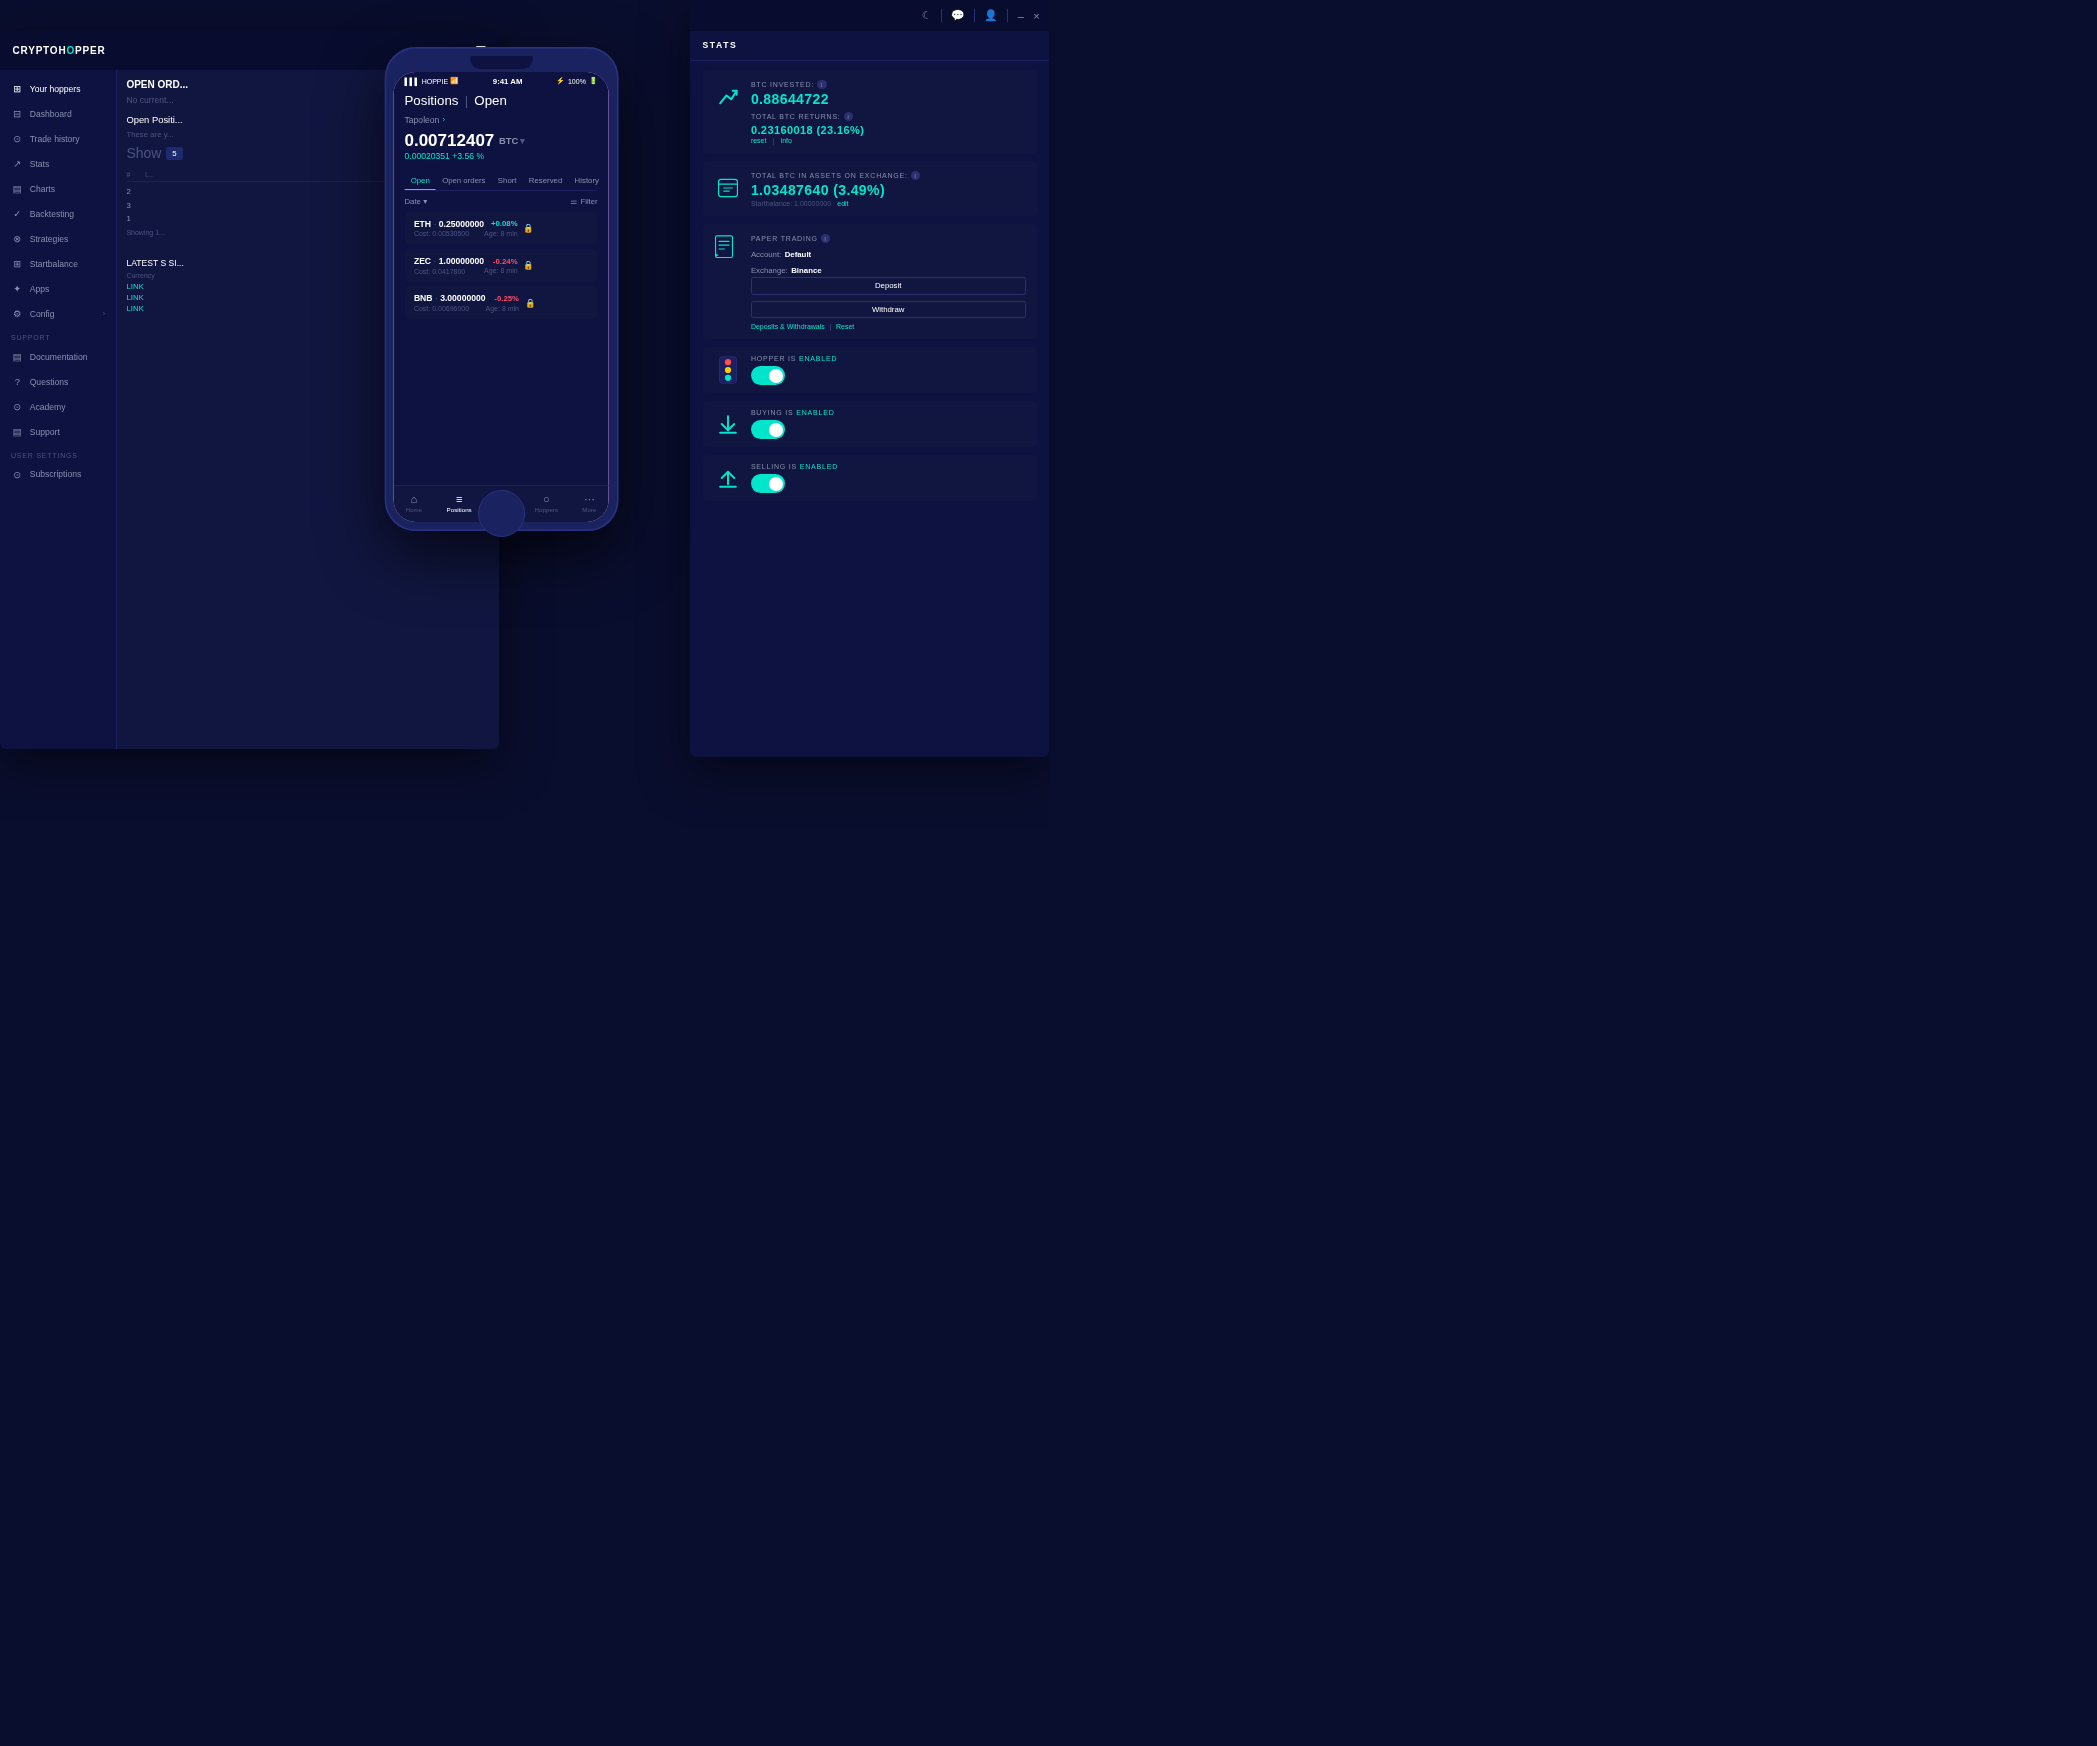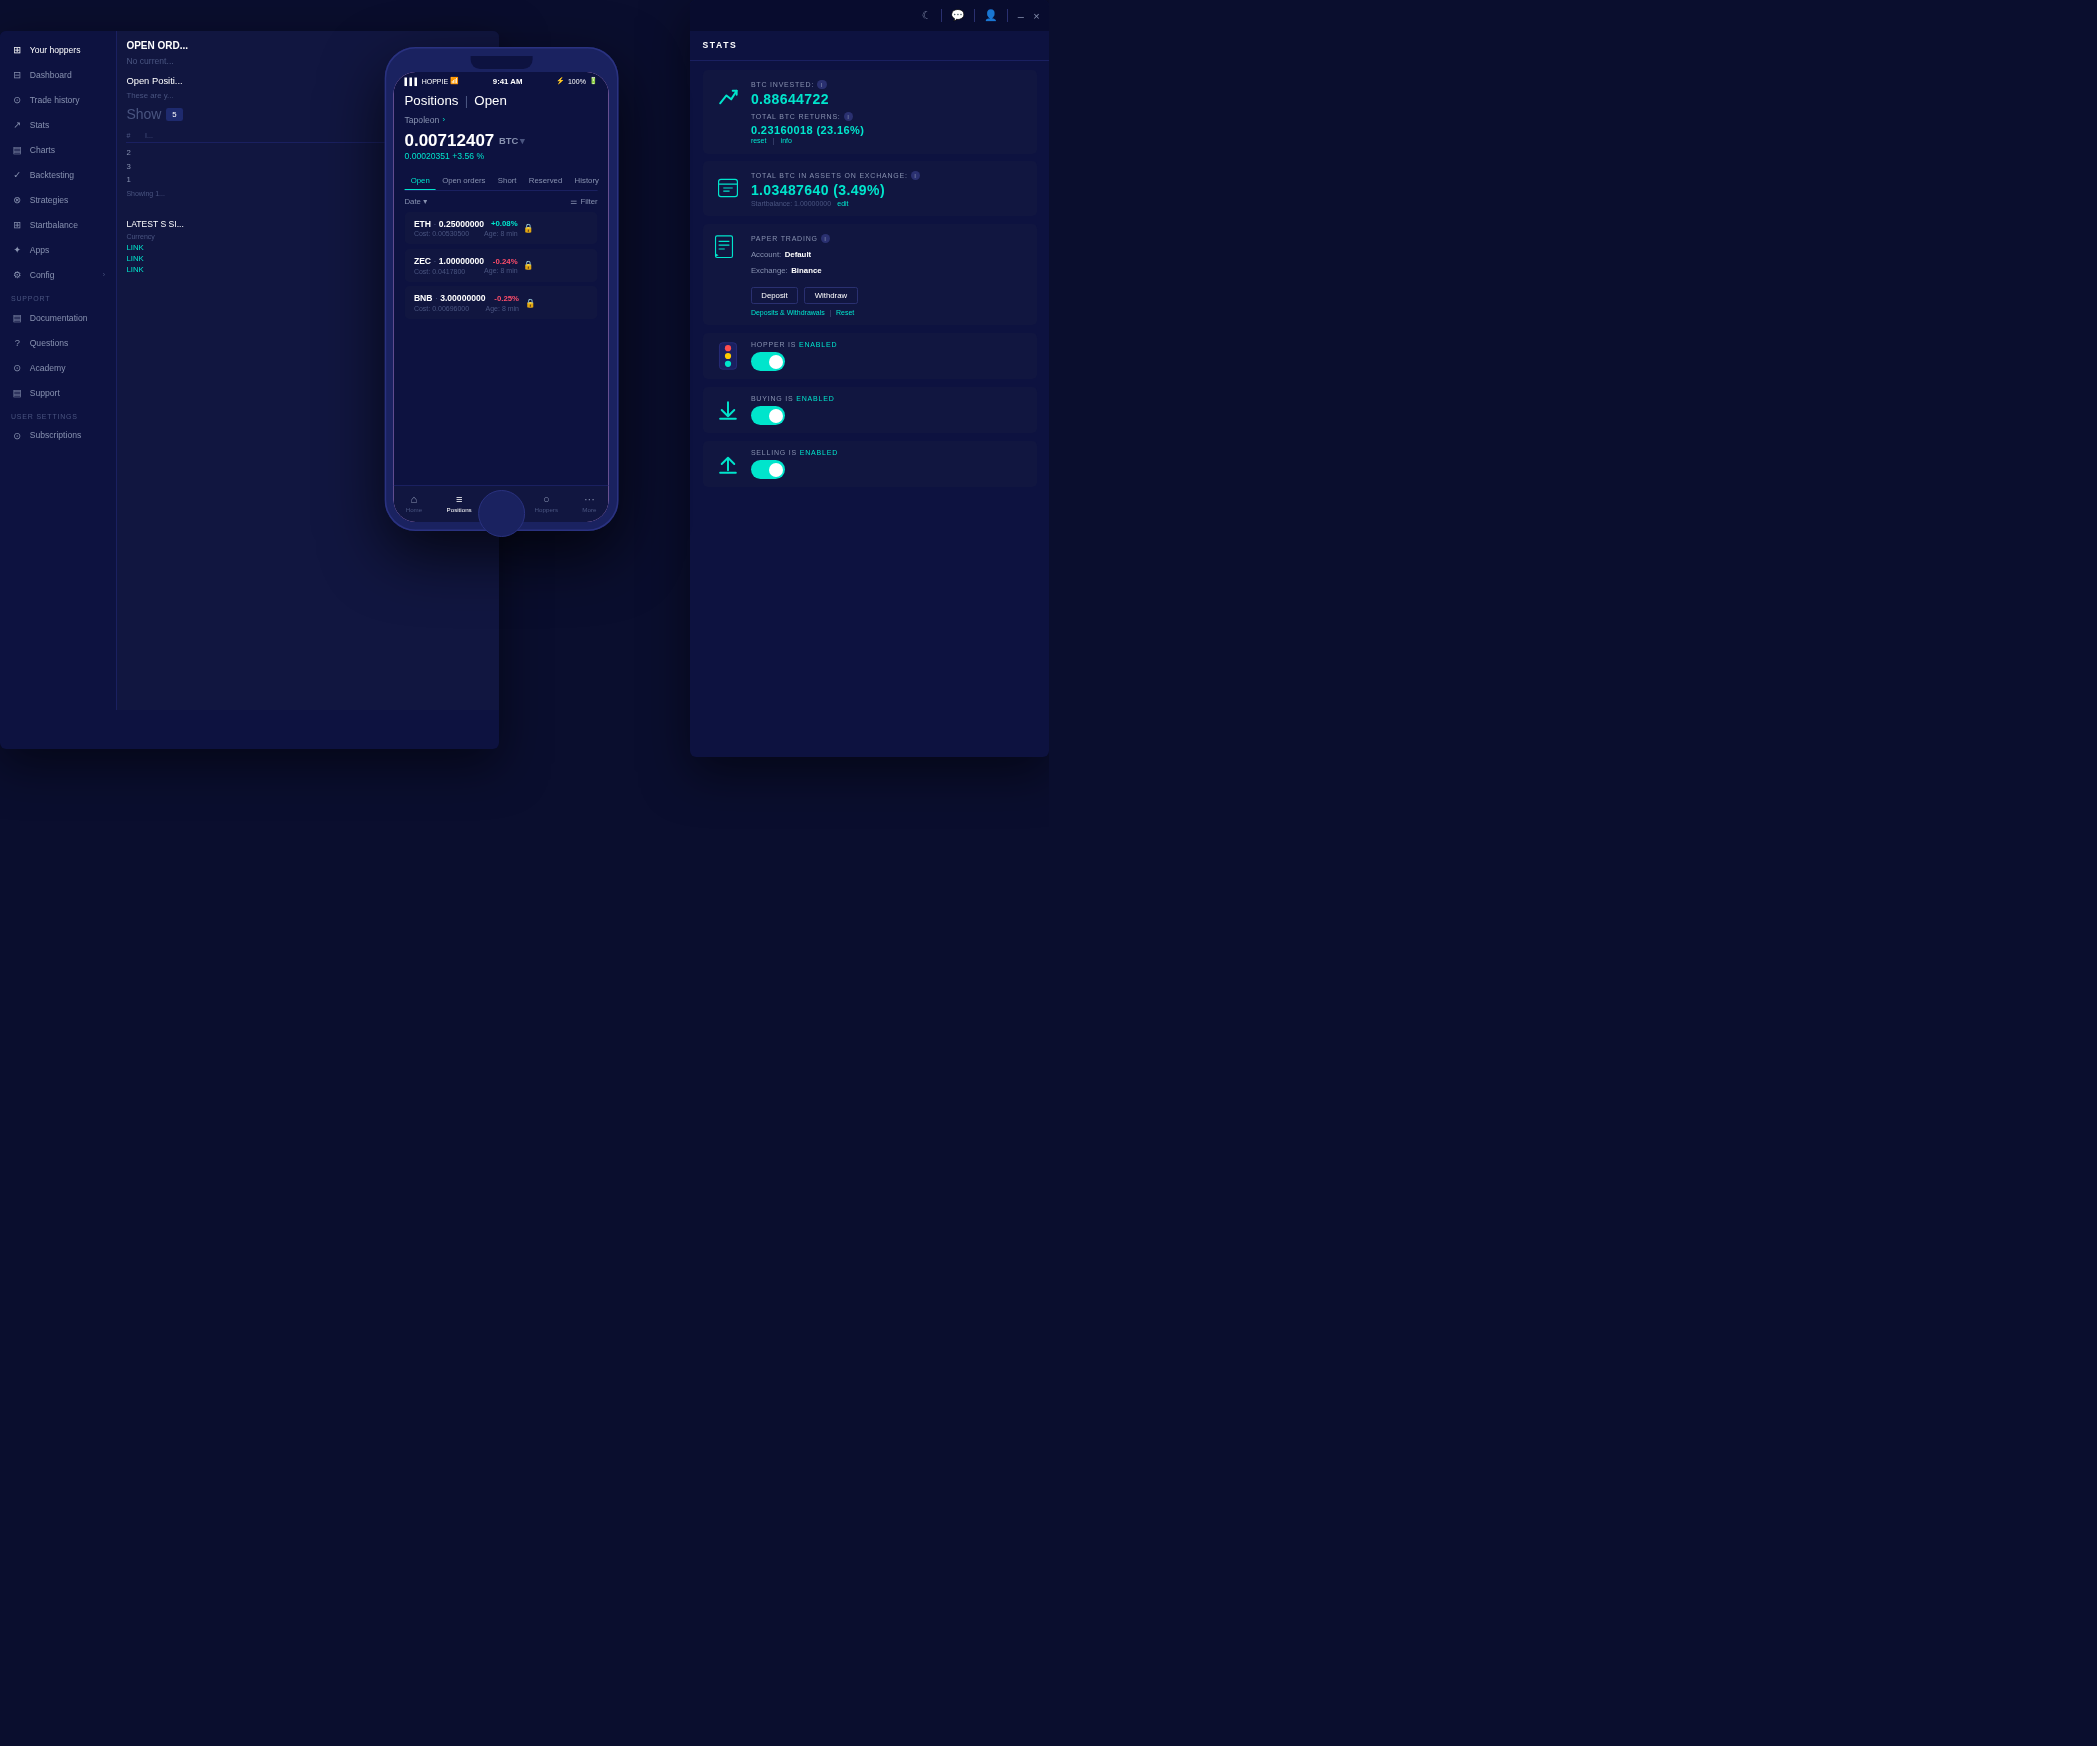--- a/index.html
+++ b/index.html
@@ -284,21 +284,21 @@
       text-transform: uppercase;
       letter-spacing: 0.8px;
       margin-bottom: 3.1px;
       display: flex;
       align-items: center;
       gap: 3.1px;
     }
     .paper-info-row { margin-bottom: 1.6px; }
     .paper-info-row span { color: #8892b0; font-size: 7.8px; }
     .paper-info-row strong { color: #fff; font-size: 7.8px; }
-    .paper-buttons { display: flex; gap: 6.2px; margin-top: 11px; }
+    .paper-buttons { display: flex; gap: 6.2px; margin-top: 1px; flex-direction: column; }
     .paper-btn {
       border: 0.8px solid #2a3070;
       background: transparent;
       color: #fff;
       font-size: 7.8px;
       padding: 3.1px 9.4px;
       border-radius: 2.3px;
       cursor: pointer;
     }
     .paper-links {
@@ -536,20 +536,26 @@
       bottom: -6.2px;
       left: 50%;
       transform: translateX(-50%);
     }
 
   </style>
 </head>
 <body>
 
 <div class="desktop-panel">
+  <div class="desktop-topbar">
+    <div class="desktop-logo">
+      CRYPTOH<span>O</span>PPER
+    </div>
+    <div class="hamburger-icon">☰</div>
+  </div>
   <div class="desktop-body">
 
     <div class="sidebar">
       <div class="sidebar-item active">
         <span class="icon">⊞</span>
         <span class="sidebar-item-label">Your hoppers</span>
       </div>
       <div class="sidebar-item">
         <span class="icon">⊟</span>
         <span class="sidebar-item-label">Dashboard</span>

